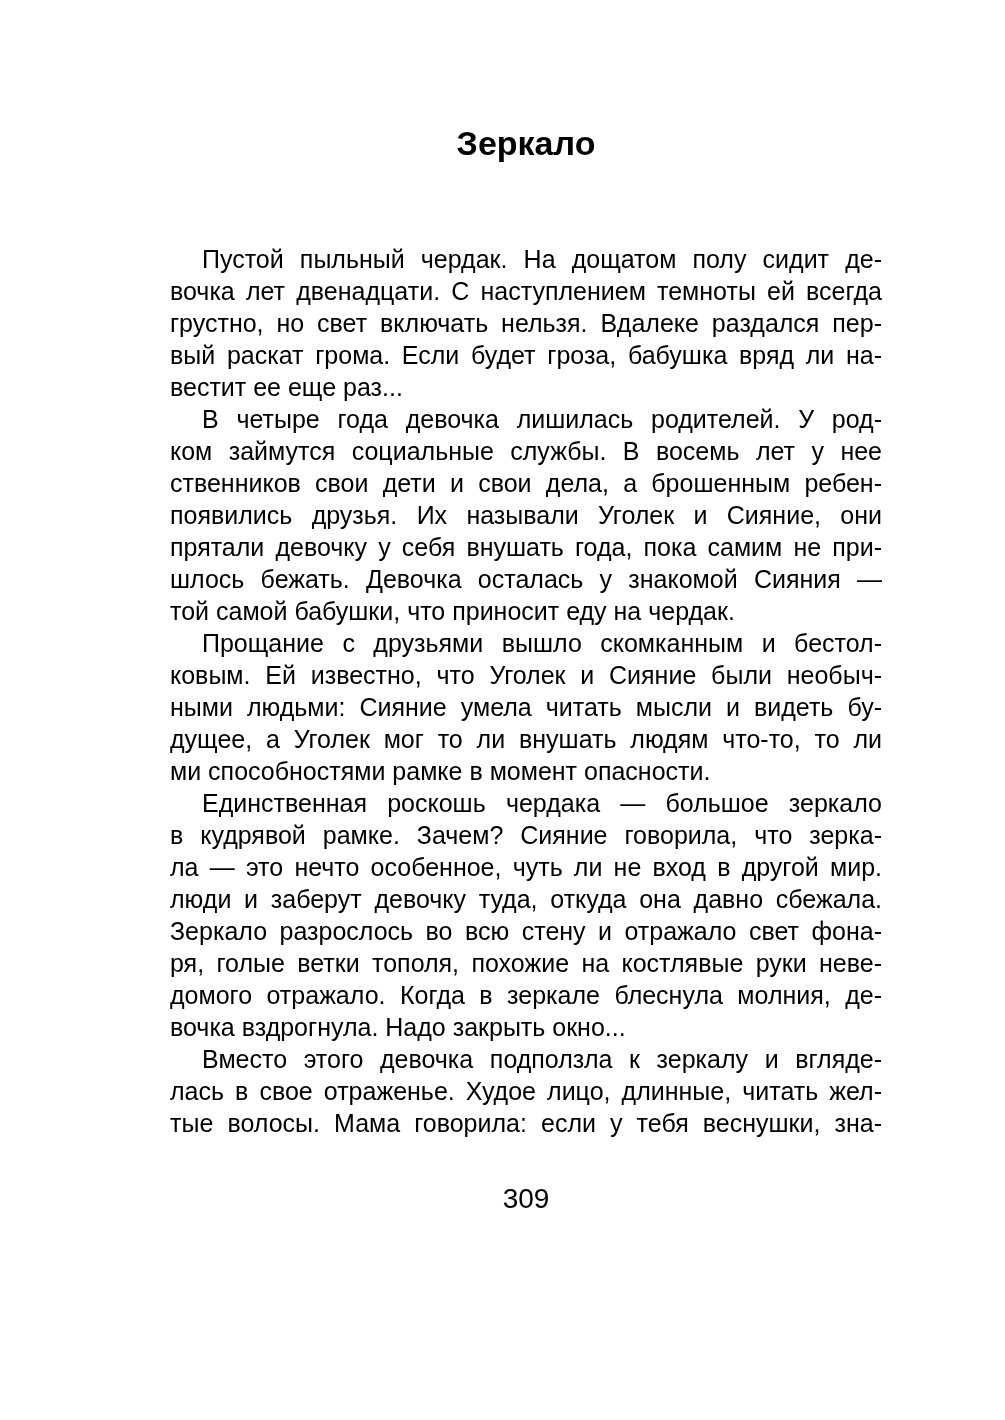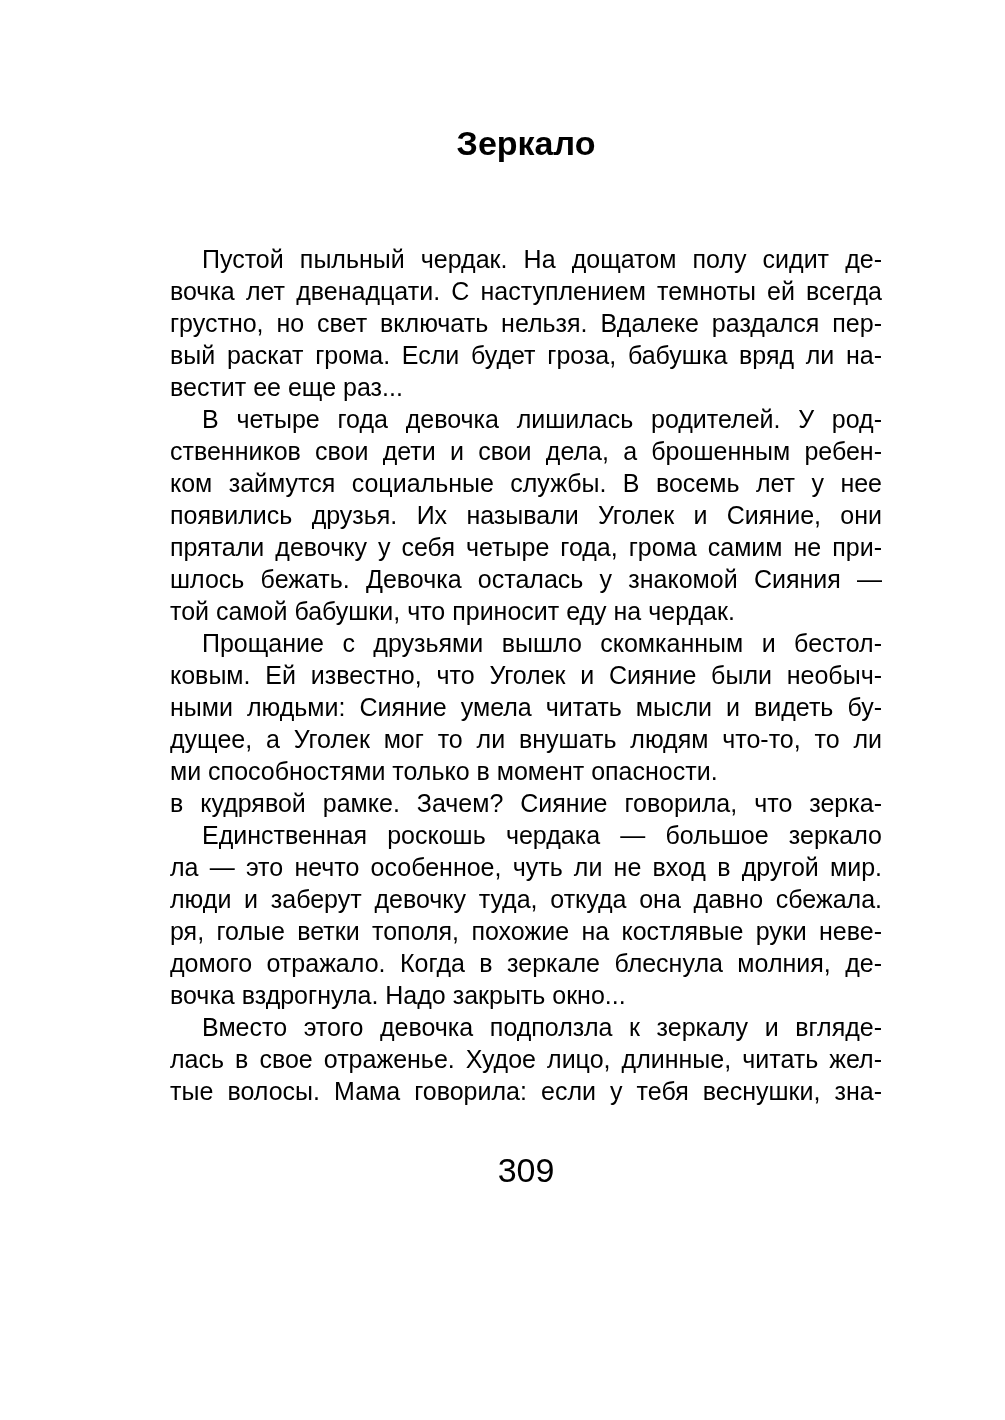--- a/index.html
+++ b/index.html
@@ -43,58 +43,59 @@
     text-indent: 32px;
   }
   .text-line.no-justify {
     text-align: center;
     text-align-last: left;
   }
   .page-number {
     margin: 44px 0 0 170px;
     width: 712px;
     text-align: center;
-    font-size: 34px;
+    font-size: 28px;
   }
 </style>
 </head>
 <body>
 
 <div class="book-page">
   <h1 class="chapter-title">Зеркало</h1>
 
   <div class="text-block">
       <div class="paragraph">
         <div class="text-line first-line">Пустой пыльный чердак. На дощатом полу сидит де-</div>
         <div class="text-line">вочка лет двенадцати. С наступлением темноты ей всегда</div>
         <div class="text-line">грустно, но свет включать нельзя. Вдалеке раздался пер-</div>
         <div class="text-line">вый раскат грома. Если будет гроза, бабушка вряд ли на-</div>
         <div class="text-line no-justify">вестит ее еще раз...</div>
       </div>
       <div class="paragraph">
         <div class="text-line first-line">В четыре года девочка лишилась родителей. У род-</div>
+        <div class="text-line">ком займутся социальные службы. В восемь лет у нее</div>
         <div class="text-line">ственников свои дети и свои дела, а брошенным ребен-</div>
-        <div class="text-line">ком займутся социальные службы. В восемь лет у нее</div>
         <div class="text-line">появились друзья. Их называли Уголек и Сияние, они</div>
-        <div class="text-line">прятали девочку у себя четыре года, грома самим не при-</div>
+        <div class="text-line">прятали девочку у себя внушать года, пока самим не при-</div>
         <div class="text-line">шлось бежать. Девочка осталась у знакомой Сияния —</div>
         <div class="text-line no-justify">той самой бабушки, что приносит еду на чердак.</div>
       </div>
       <div class="paragraph">
         <div class="text-line first-line">Прощание с друзьями вышло скомканным и бестол-</div>
         <div class="text-line">ковым. Ей известно, что Уголек и Сияние были необыч-</div>
         <div class="text-line">ными людьми: Сияние умела читать мысли и видеть бу-</div>
         <div class="text-line">дущее, а Уголек мог то ли внушать людям что-то, то ли</div>
-        <div class="text-line no-justify">ми способностями только в момент опасности.</div>
+        <div class="text-line no-justify">ми способностями рамке в момент опасности.</div>
       </div>
       <div class="paragraph">
+        <div class="text-line first-line">Единственная роскошь чердака — большое зеркало</div>
         <div class="text-line">в кудрявой рамке. Зачем? Сияние говорила, что зерка-</div>
-        <div class="text-line first-line">Единственная роскошь чердака — большое зеркало</div>
         <div class="text-line">ла — это нечто особенное, чуть ли не вход в другой мир.</div>
         <div class="text-line">люди и заберут девочку туда, откуда она давно сбежала.</div>
+        <div class="text-line">Зеркало разрослось во всю стену и отражало свет фона-</div>
         <div class="text-line">ря, голые ветки тополя, похожие на костлявые руки неве-</div>
         <div class="text-line">домого отражало. Когда в зеркале блеснула молния, де-</div>
         <div class="text-line no-justify">вочка вздрогнула. Надо закрыть окно...</div>
       </div>
       <div class="paragraph">
         <div class="text-line first-line">Вместо этого девочка подползла к зеркалу и вгляде-</div>
         <div class="text-line">лась в свое отраженье. Худое лицо, длинные, читать жел-</div>
         <div class="text-line">тые волосы. Мама говорила: если у тебя веснушки, зна-</div>
       </div>
     </div>

